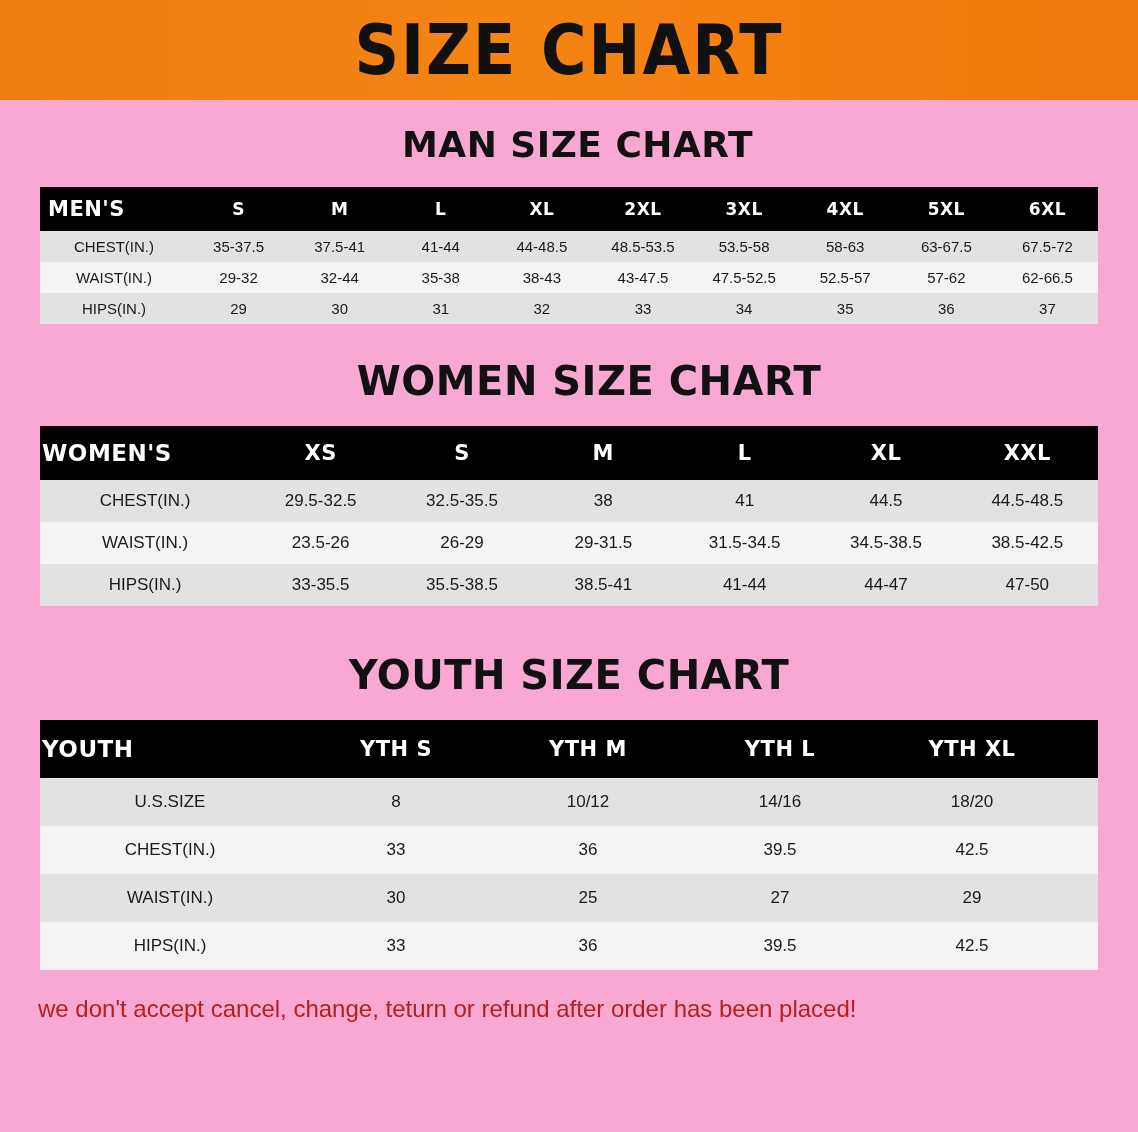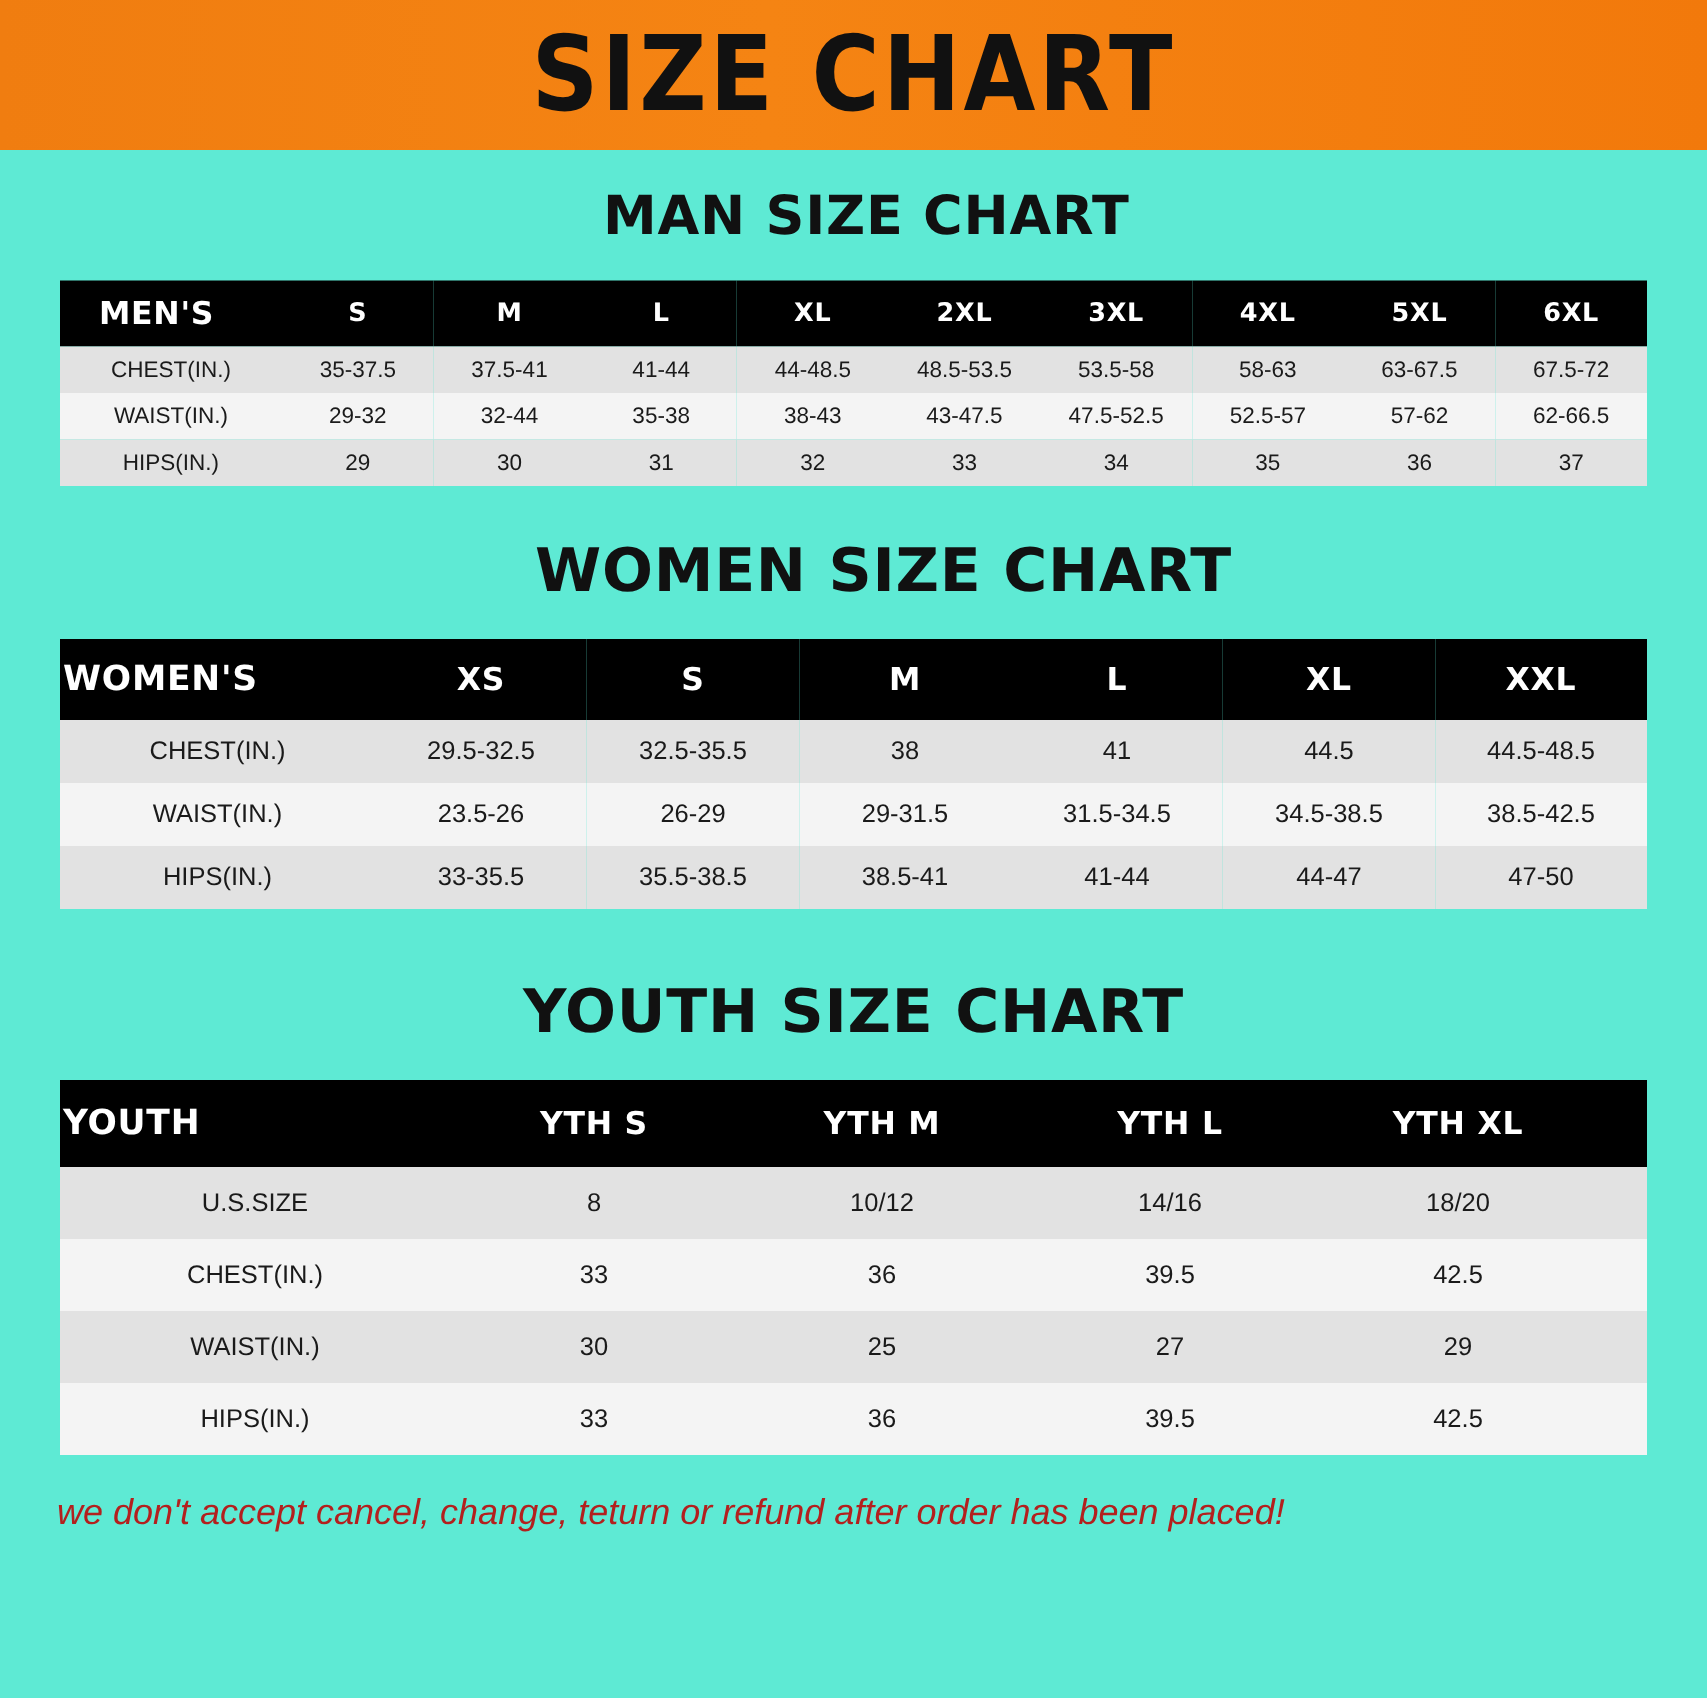--- a/index.html
+++ b/index.html
@@ -12,21 +12,21 @@
     background: #ffffff;
     font-family: "Liberation Sans", sans-serif;
     color: #111111;
     overflow: hidden;
   }
 
   .page {
     width: 1138px;
     height: 1132px;
     position: relative;
-    background: #5eead4;
+    background: #f9a8d4;
   }
 
   
   .banner {
     width: 100%;
     height: 100px;
     background: linear-gradient(90deg, #f07d10 0%, #f58413 45%, #f2790b 100%);
     display: flex;
     align-items: center;
     justify-content: center;
@@ -83,21 +83,21 @@
   thead th {
     font-family: "DejaVu Sans", sans-serif;
     font-weight: bold;
     text-align: center;
     padding: 10px 2px;
     font-size: 19px;
     letter-spacing: 0.5px;
   }
   thead th.rowlabel {
     text-align: left;
-    padding-left: 26px;
+    padding-left: 8px;
     font-size: 22px;
   }
   tbody td {
     text-align: center;
     font-size: 16px;
     padding: 8px 2px;
     color: #1a1a1a;
     font-family: "Liberation Sans", sans-serif;
   }
   tbody td.rowlabel {
@@ -130,21 +130,21 @@
   
   .note {
     margin: 22px 34px 0 34px;
     color: #b3201e;
     font-family: "Liberation Sans", sans-serif;
     font-size: 24px;
     line-height: 1.45;
     text-align: left;
   }
   .note .line { display: block; }
-  .note .line2 { padding-left: 4px; font-style: italic; }
+  .note .line2 { padding-left: 4px; }
 </style>
 </head>
 <body>
 
 <div class="page">
 
   <div class="banner">
     <div class="banner-title">SIZE CHART</div>
   </div>
 

